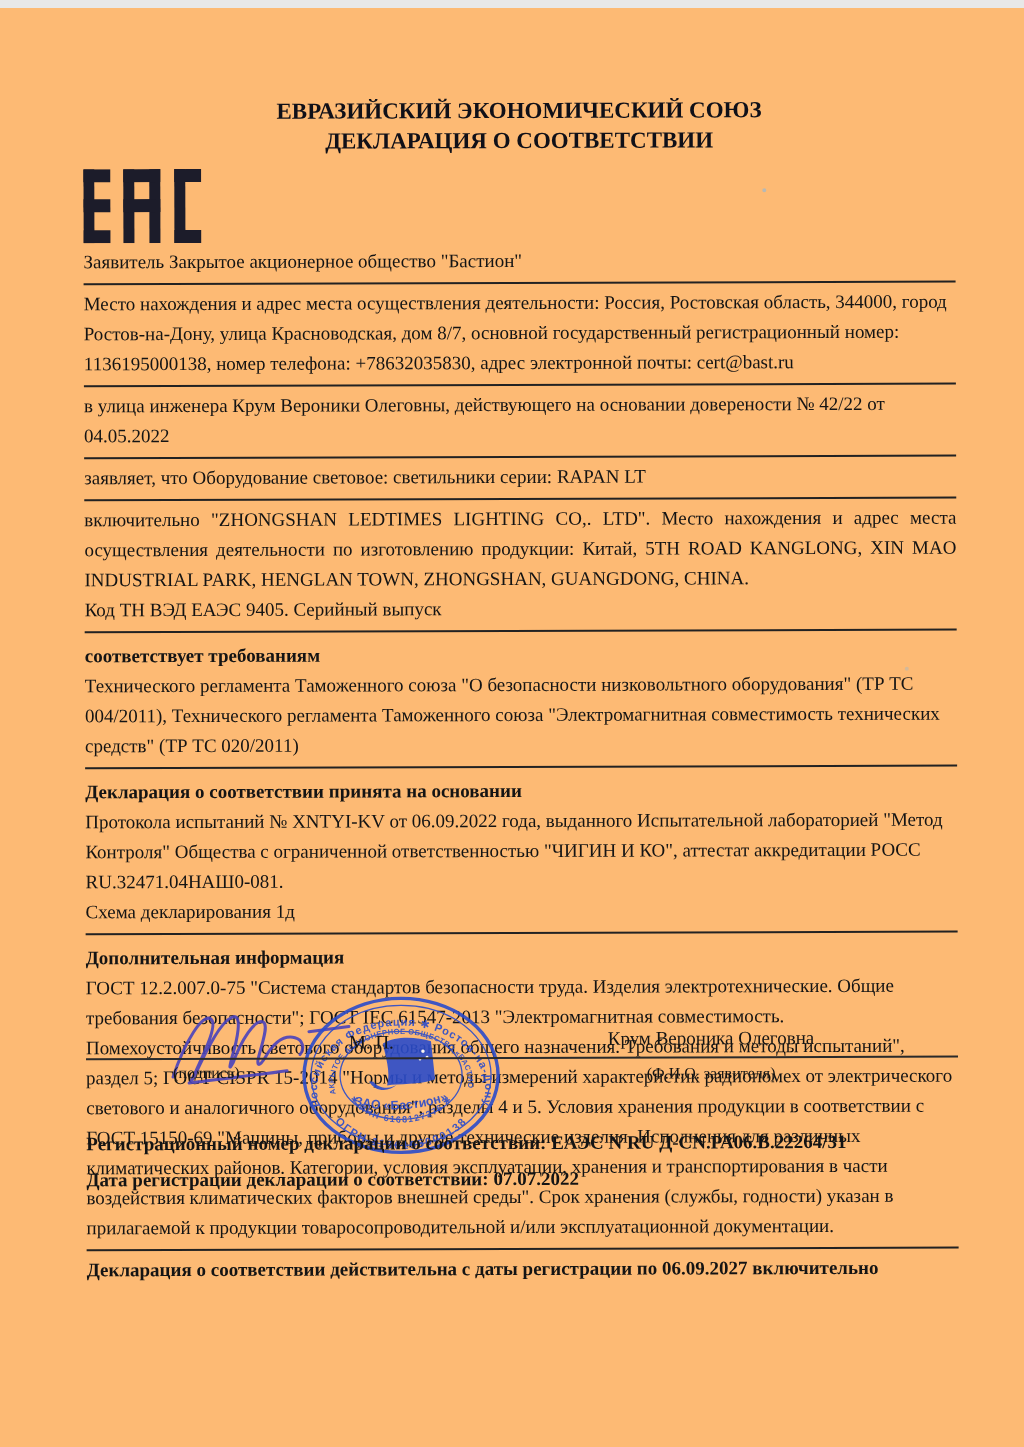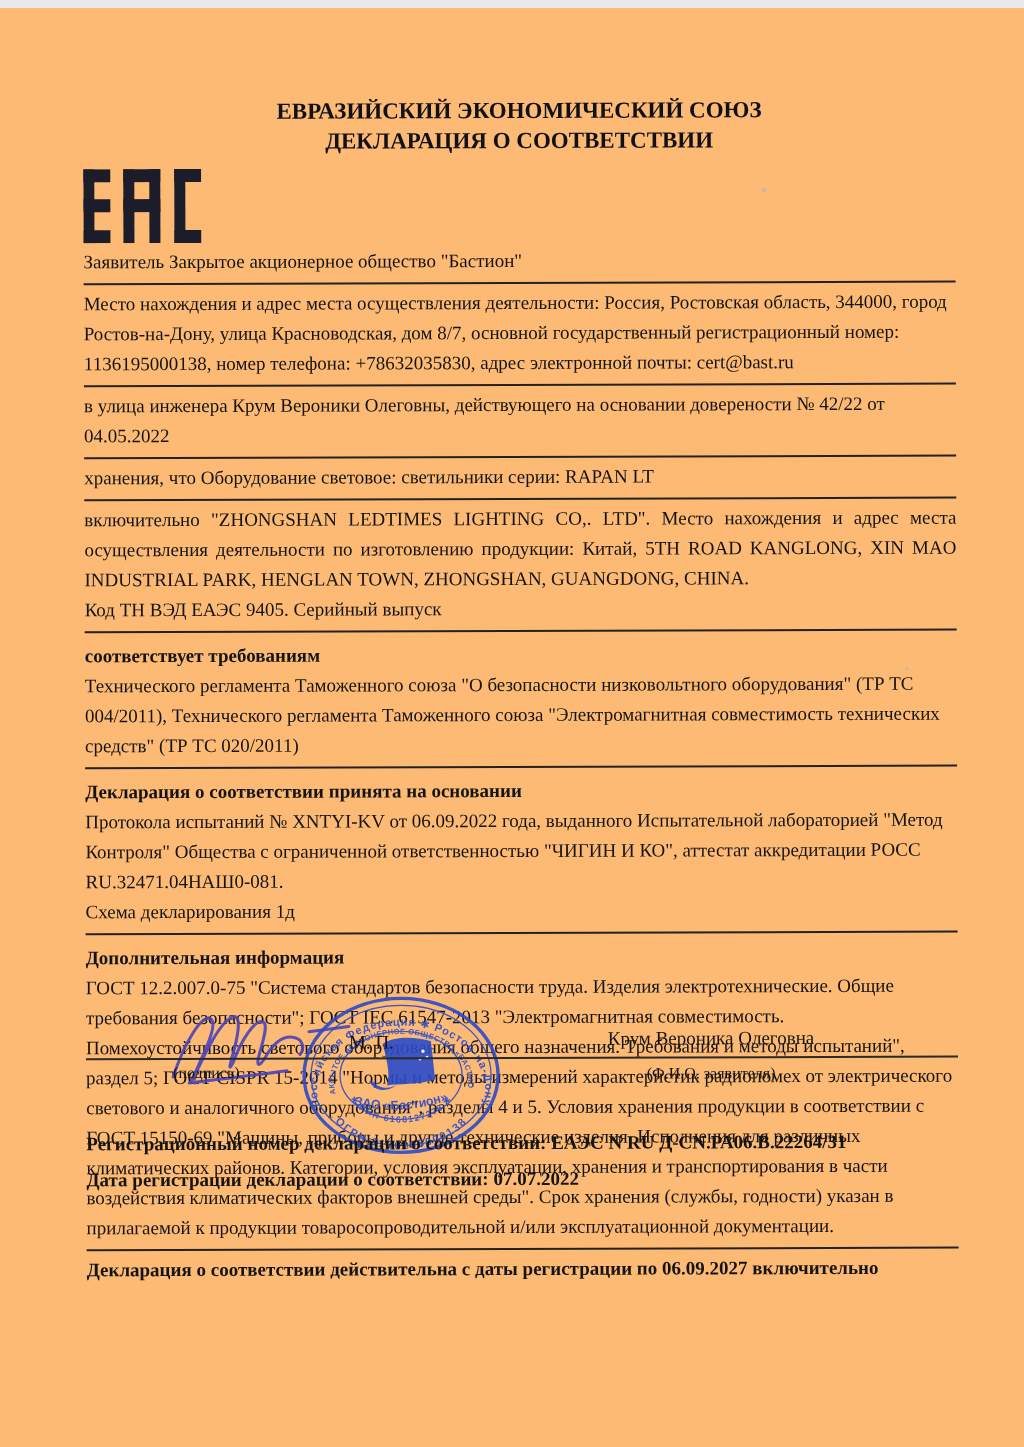--- a/index.html
+++ b/index.html
@@ -66,21 +66,21 @@
       <div class="row hr">
         <span>Место нахождения и адрес места осуществления деятельности: Россия, Ростовская область, 344000, город Ростов-на-Дону, улица Красноводская, дом 8/7, основной государственный регистрационный номер: 1136195000138, номер телефона: +78632035830, адрес электронной почты: cert@bast.ru</span>
       </div>
 
       <div class="row hr">
         <span class="b">в улица</span>
         <span>инженера Крум Вероники Олеговны, действующего на основании доверености № 42/22 от 04.05.2022</span>
       </div>
 
       <div class="row hr">
-        <span class="b">хранения, что</span>
+        <span class="b">заявляет, что</span>
         <span>Оборудование световое: светильники серии: RAPAN LT</span>
       </div>
 
       <div class="row hr">
         <div class="just para">
           <span class="b">включительно</span>
           <span>"ZHONGSHAN LEDTIMES LIGHTING CO,. LTD". Место нахождения и адрес места осуществления деятельности по изготовлению продукции: Китай, 5TH ROAD KANGLONG, XIN MAO INDUSTRIAL PARK, HENGLAN TOWN, ZHONGSHAN, GUANGDONG, CHINA.</span>
         </div>
         <div class="para">Код ТН ВЭД ЕАЭС 9405. Серийный выпуск</div>
       </div>

